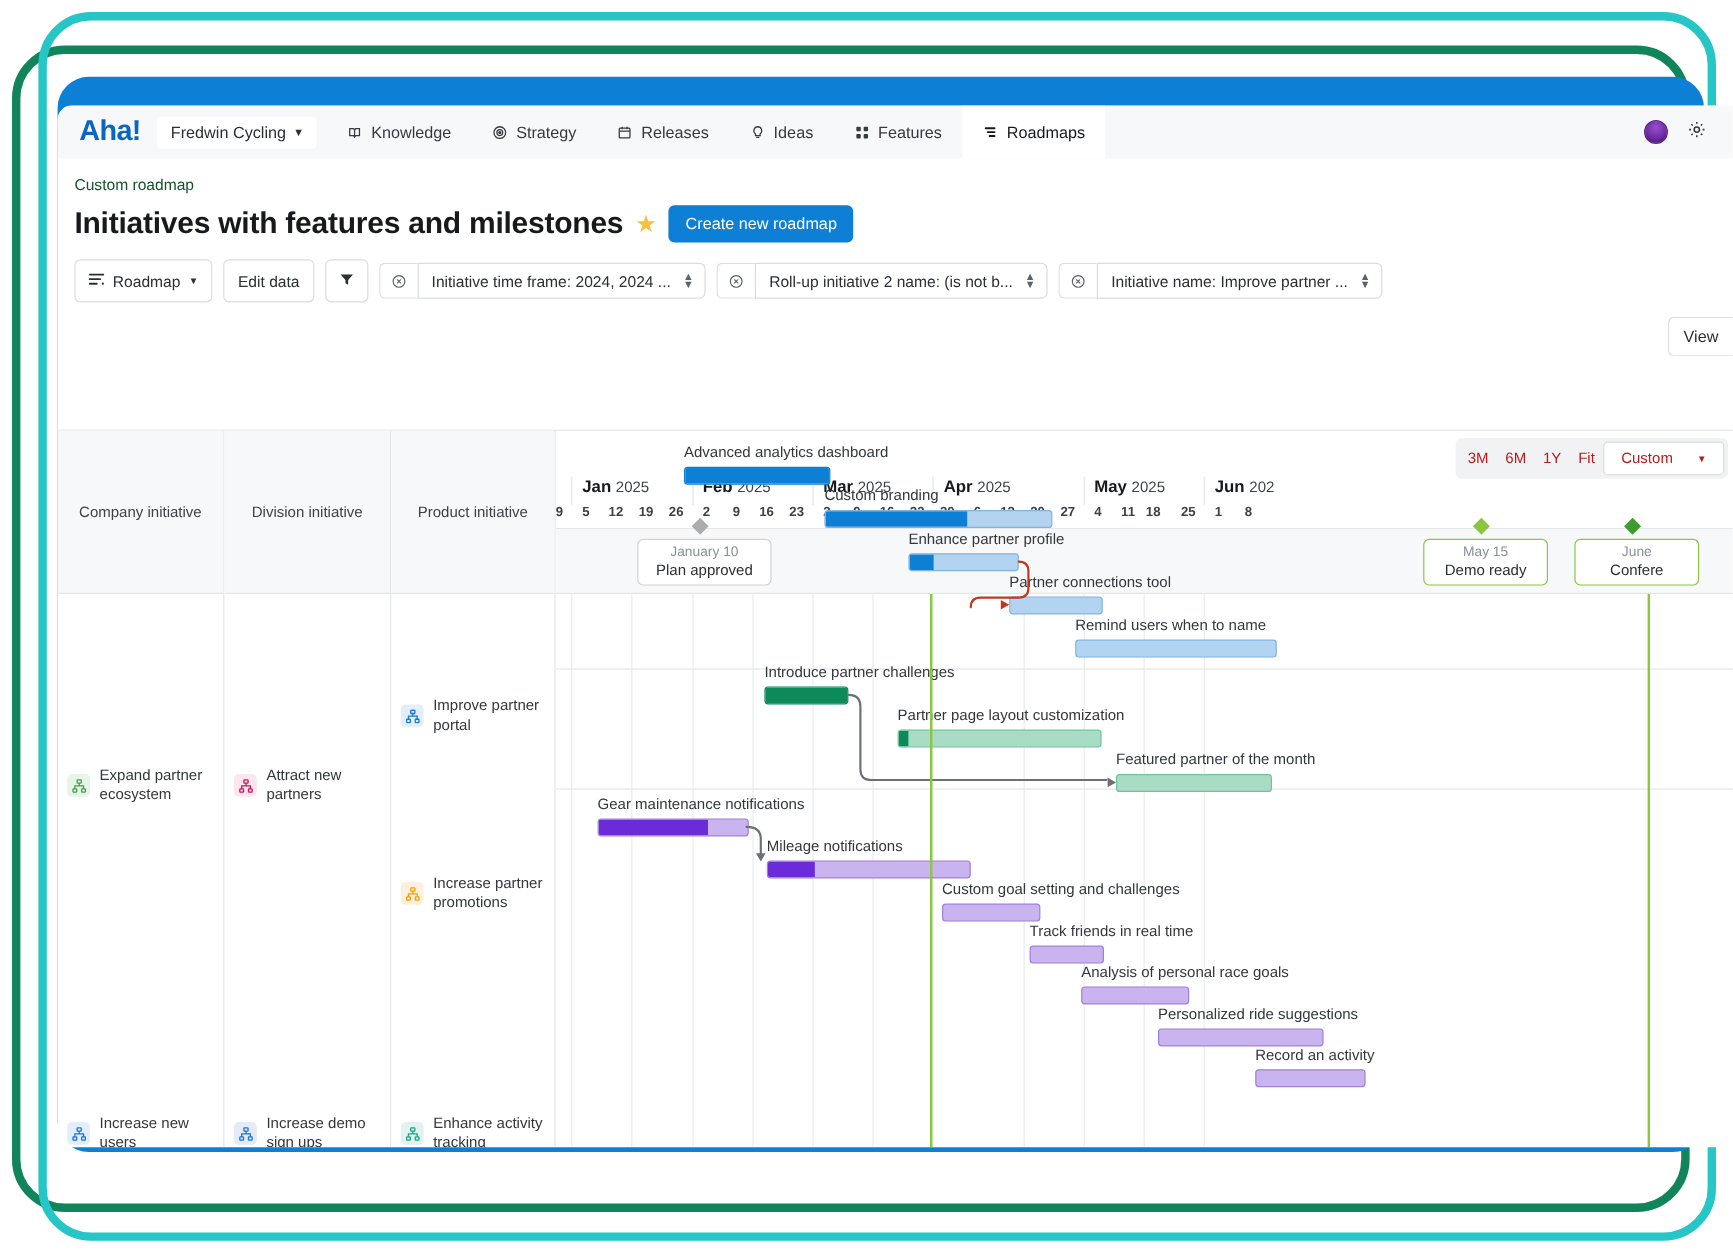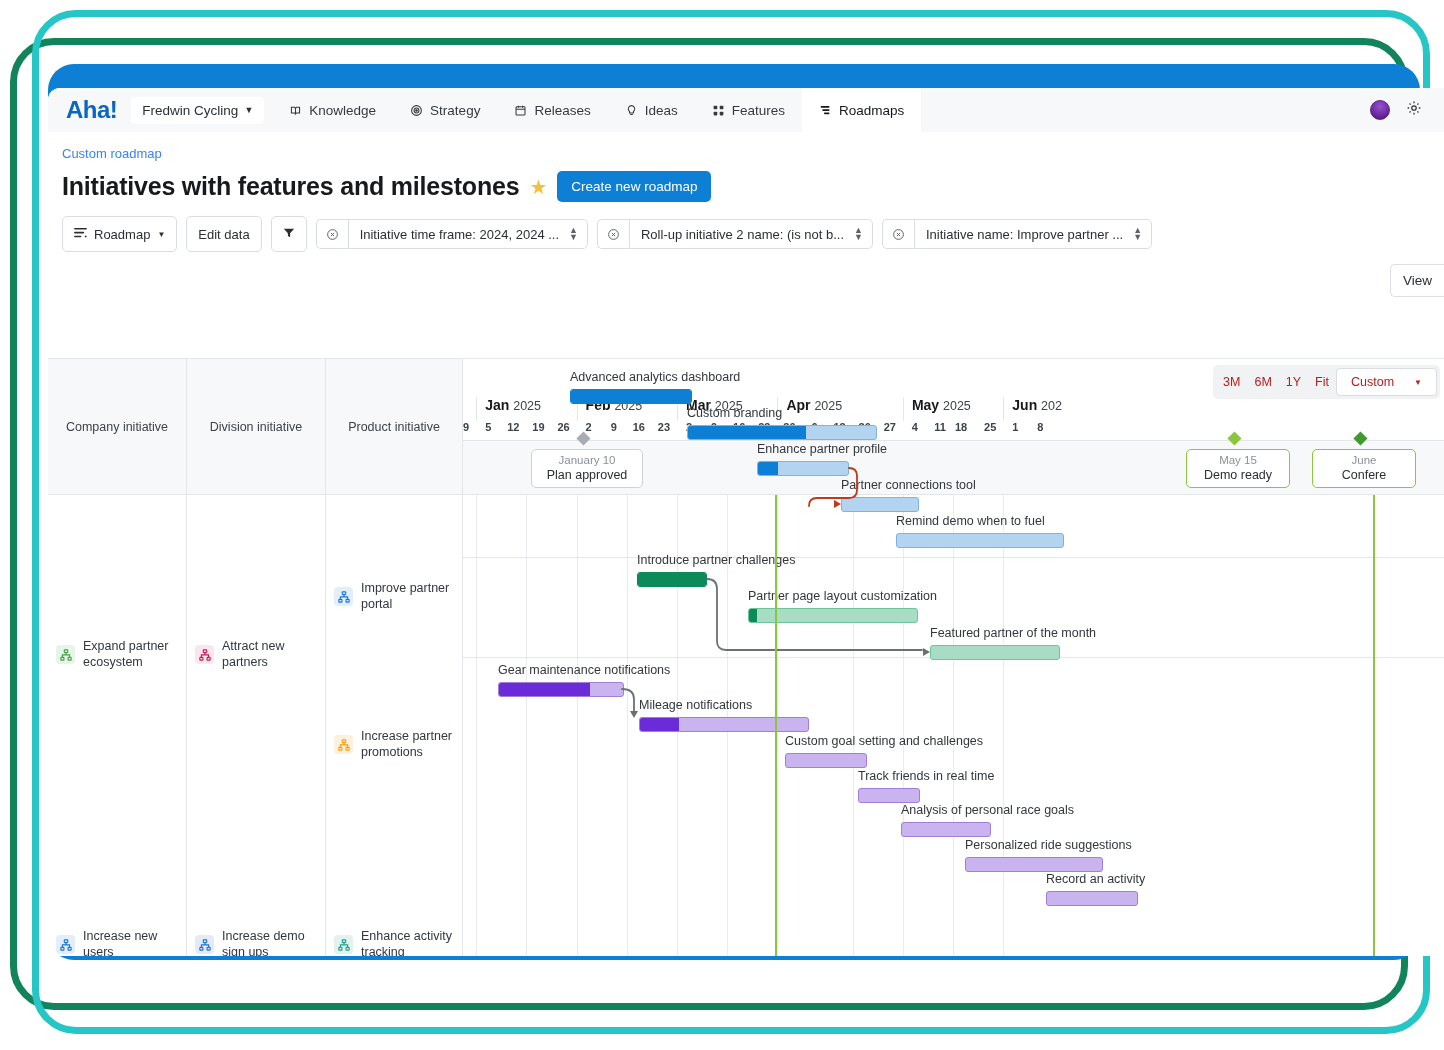--- a/index.html
+++ b/index.html
@@ -55,21 +55,21 @@
     margin-left:auto; display:flex; align-items:center; gap:16px;
     padding-right:22px;
   }
   .avatar{
     width:20px;height:20px;border-radius:50%;
     background:radial-gradient(circle at 50% 30%, #9a4fd0 0%, #6b2a9e 60%, #3a1259 100%);
     border:1px solid #5b2486;
   }
 
   
-  .crumb{ padding:14px 13px 0 14px; font-size:13px; color:#3b82f6; }
+  .crumb{ padding:14px 13px 0 14px; font-size:13px; color:#14532d; }
   .titlerow{ display:flex; align-items:center; padding:10px 0 0 14px; gap:10px;}
   .title{ font-size:25px; font-weight:bold; color:#17191c; letter-spacing:-0.2px;}
   .star{ color:#f5c13d; font-size:20px; }
   .btn-primary{
     background:#0d7fd4; color:#fff; border:none; border-radius:5px;
     padding:8px 14px; font-size:13.5px; cursor:pointer;
     font-family:inherit;
   }
   .view-btn{
     position:absolute; right:0px; top:176px; background:#fff;
@@ -494,21 +494,21 @@
           <div class="blabel" style="left: 224px; top: 47px;">Custom branding</div>
           <div class="bar" style="left: 224px; top: 66px; width: 190px; background: rgb(179, 212, 240); border: 1px solid rgb(127, 180, 224);">
             <div class="fill" style="width: 63%; background: rgb(13, 127, 212);"></div>
           </div>
           <div class="blabel" style="left: 294px; top: 83px;">Enhance partner profile</div>
           <div class="bar" style="left: 294px; top: 102px; width: 92px; background: rgb(179, 212, 240); border: 1px solid rgb(127, 180, 224);">
             <div class="fill" style="width: 22%; background: rgb(13, 127, 212);"></div>
           </div>
           <div class="blabel" style="left: 378px; top: 119px;">Partner connections tool</div>
           <div class="bar" style="left: 378px; top: 138px; width: 78px; background: rgb(179, 212, 240); border: 1px solid rgb(127, 180, 224);"></div>
-          <div class="blabel" style="left: 433px; top: 155px;">Remind demo when to fuel</div>
+          <div class="blabel" style="left: 433px; top: 155px;">Remind users when to name</div>
           <div class="bar" style="left: 433px; top: 174px; width: 168px; background: rgb(179, 212, 240); border: 1px solid rgb(127, 180, 224);"></div>
           <div class="blabel" style="left: 174px; top: 194px;">Introduce partner challenges</div>
           <div class="bar" style="left: 174px; top: 213px; width: 70px; background: rgb(169, 220, 196); border: 1px solid rgb(12, 138, 90);">
             <div class="fill" style="width: 100%; background: rgb(12, 138, 90);"></div>
           </div>
           <div class="blabel" style="left: 285px; top: 230px;">Partner page layout customization</div>
           <div class="bar" style="left: 285px; top: 249px; width: 170px; background: rgb(169, 220, 196); border: 1px solid rgb(110, 196, 157);">
             <div class="fill" style="width: 5%; background: rgb(12, 138, 90);"></div>
           </div>
           <div class="blabel" style="left: 467px; top: 267px;">Featured partner of the month</div>

